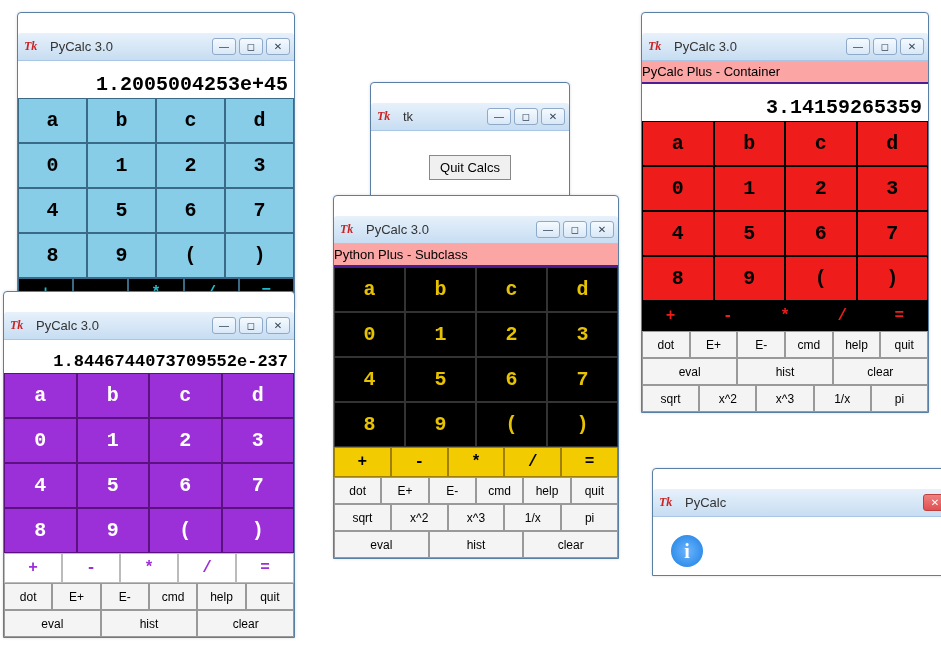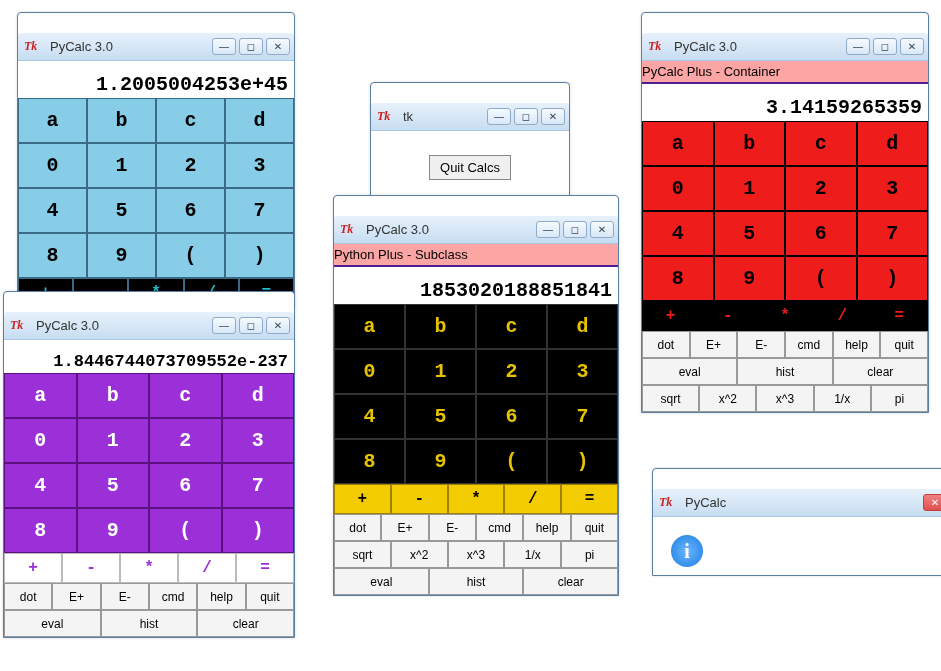--- a/index.html
+++ b/index.html
@@ -217,21 +217,20 @@
   <div class="titlebar">
     <span class="tk-icon">Tk</span>
     <span class="title">PyCalc 3.0</span>
     <div class="winbtns">
       <div class="wbtn">—</div>
       <div class="wbtn">◻</div>
       <div class="wbtn">✕</div>
     </div>
   </div>
   <div class="subtitle">Python Plus - Subclass</div>
-  <div class="display">1853020188851841</div>
   <div class="grid" style="grid-template-columns:repeat(4,1fr);">
     <div class="key">a</div>
     <div class="key">b</div>
     <div class="key">c</div>
     <div class="key">d</div>
     <div class="key">0</div>
     <div class="key">1</div>
     <div class="key">2</div>
     <div class="key">3</div>
     <div class="key">4</div>

